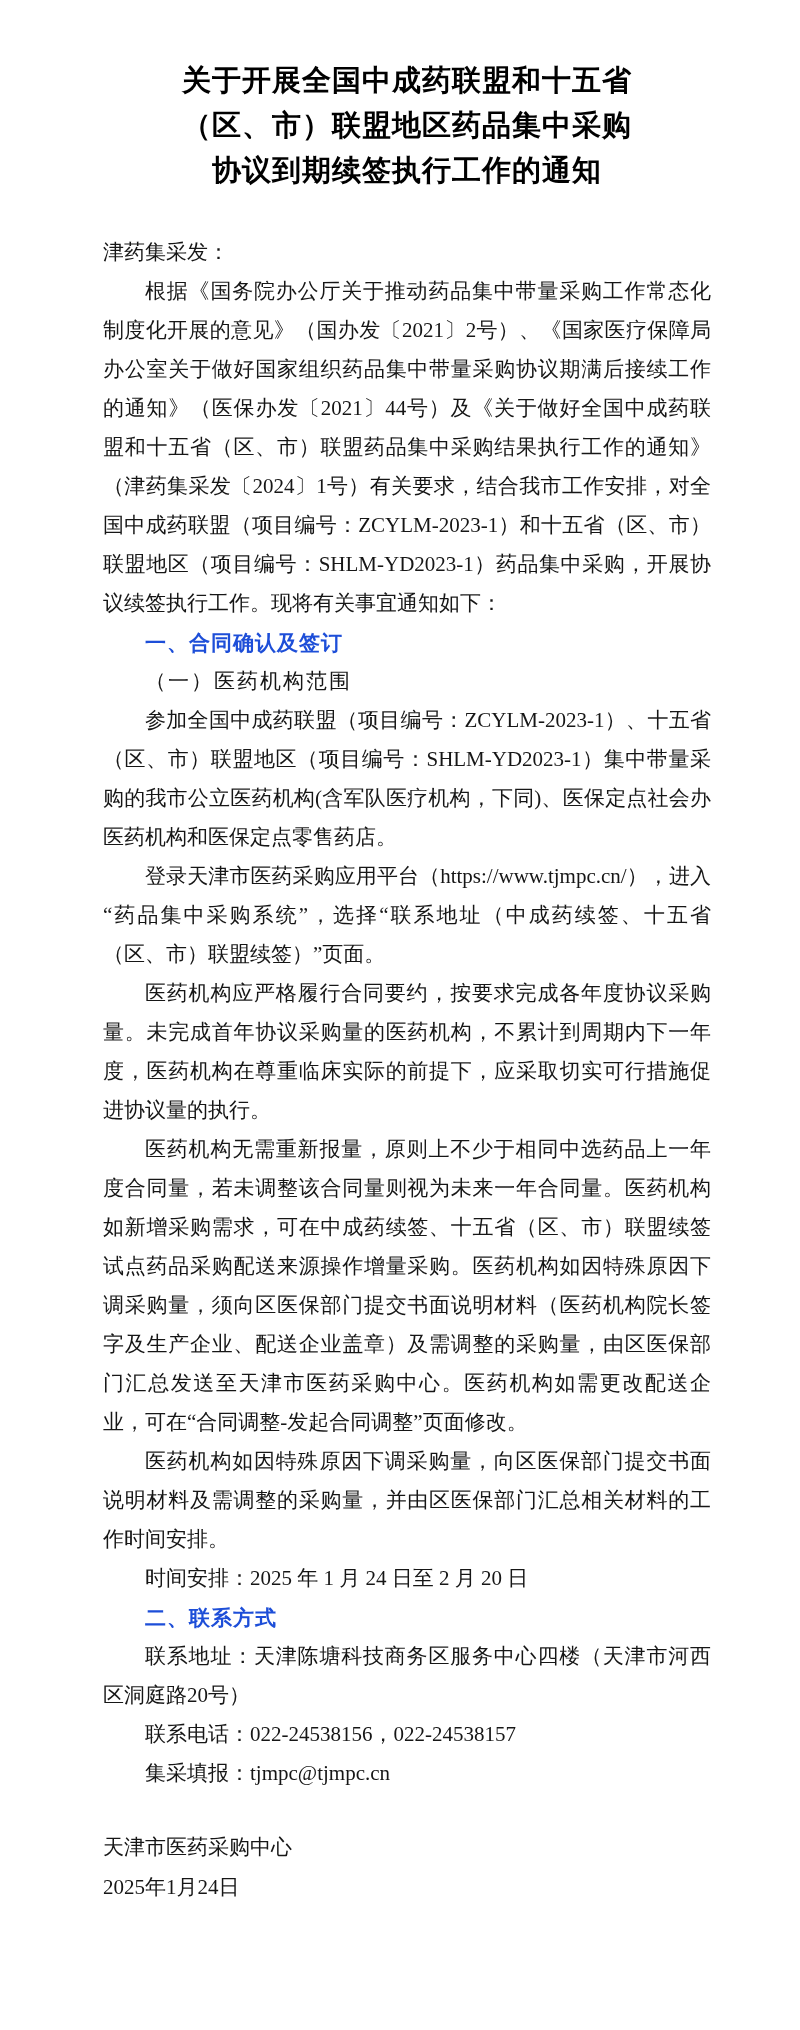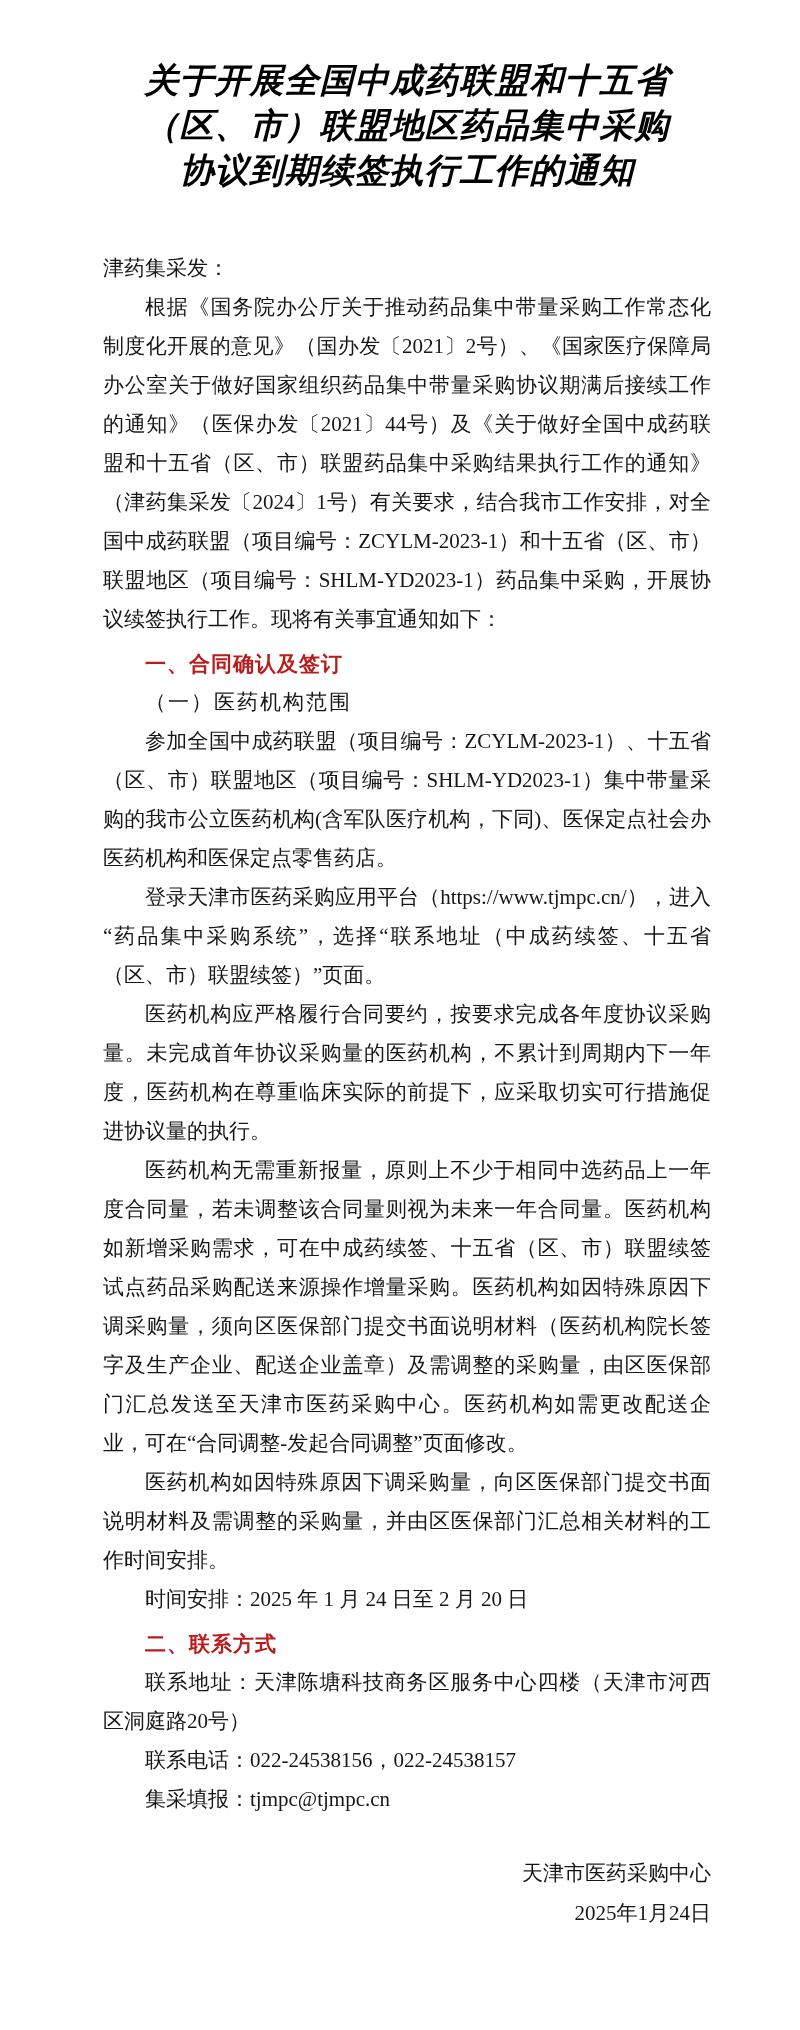--- a/index.html
+++ b/index.html
@@ -13,51 +13,48 @@
   }
   .page {
     width: 800px;
     height: 2030px;
     padding: 58px 89px 40px 103px;
     background: #ffffff;
   }
   .title {
     text-align: center;
     font-weight: bold;
-    font-size: 34px;
+    font-size: 29px;
     line-height: 45px;
     letter-spacing: 1px;
     color: #000000;
-    margin-bottom: 56px;
+    margin-bottom: 40px;
     font-family: "Liberation Serif", "DejaVu Serif", serif;
-    font-style: italic;
   }
   .body-text {
     font-size: 21px;
     line-height: 39px;
     text-align: justify;
     color: #161616;
   }
   .body-text p { text-indent: 2em; }
   .body-text p.salutation { text-indent: 0; }
   .h-major {
     font-weight: bold;
     font-family: "Liberation Sans", "DejaVu Sans", sans-serif;
     letter-spacing: 1px;
-    margin-top: 5px;
-    color: #b91c1c;
+    color: #1d4ed8;
   }
   .h-minor {
     letter-spacing: 2px;
   }
   .signature {
     margin-top: 34px;
     font-size: 21px;
     line-height: 40px;
-    text-align: right;
     color: #161616;
   }
 </style>
 </head>
 <body>
 
 <div class="page">
 
   <header class="title">
     <div>关于开展全国中成药联盟和十五省</div>

